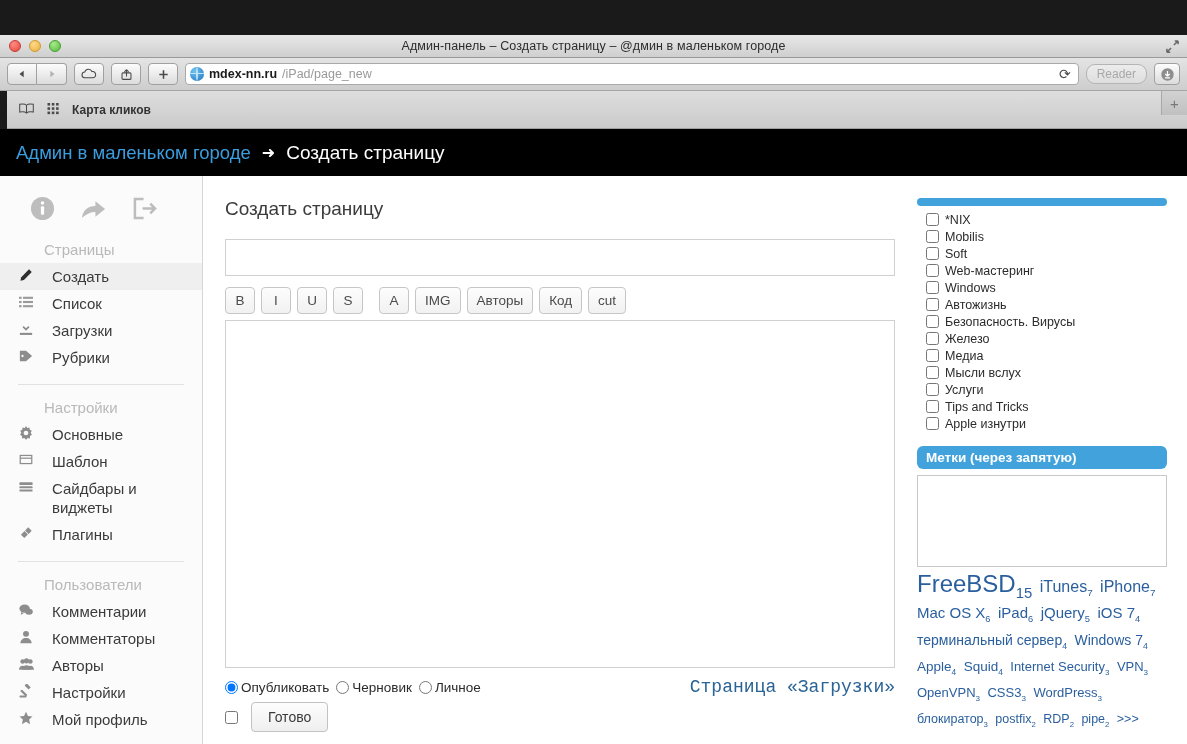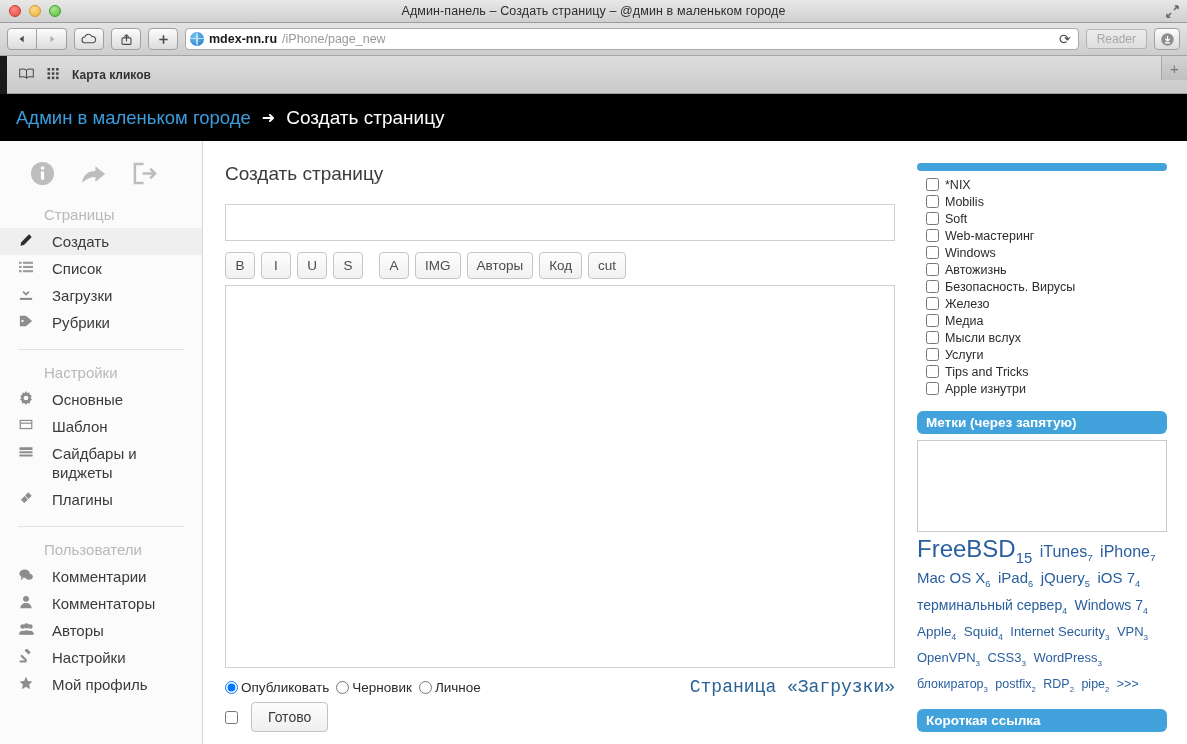--- a/index.html
+++ b/index.html
@@ -20,20 +20,21 @@
   }
 
   
   .titlebar {
     height: 23px;
     background: linear-gradient(to bottom, #e8e8e8 0%, #cfcfcf 100%);
     border-bottom: 1px solid #9a9a9a;
     display: flex; align-items: center;
     position: relative;
     flex: 0 0 auto;
+    margin-top: 35px;
   }
   .traffic { display: flex; gap: 8px; padding-left: 9px; align-items: center; }
   .tl { width: 12px; height: 12px; border-radius: 50%; display: block; }
   .tl-red    { background: radial-gradient(circle at 35% 30%, #ff8a82, #e24b40); border: 1px solid #c8392f; }
   .tl-yellow { background: radial-gradient(circle at 35% 30%, #ffd98a, #e8b13c); border: 1px solid #cf9a2c; }
   .tl-green  { background: radial-gradient(circle at 35% 30%, #a8e98a, #55bb3f); border: 1px solid #43a02e; }
   .wintitle {
     position: absolute; left: 0; right: 0; text-align: center;
     font-size: 12.5px; color: #2d2d2d; letter-spacing: .1px;
     pointer-events: none;
@@ -83,21 +84,21 @@
   }
   .favicon::after {
     content:""; position:absolute; left:6px; top:0; width:2px; height:14px;
     background:#bfe4fa; border-radius:50%;
   }
   .url-dom { color: #1b1b1b; font-weight: bold; }
   .url-path { color: #999; }
   .reload { color:#4a4a4a; font-size:14px; padding-right:3px; }
   .readerbtn {
     height: 20px; padding: 0 10px;
-    border-radius: 3px; border: 1px solid #b4b4b4;
+    border-radius: 9px; border: 1px solid #b4b4b4;
     background: linear-gradient(to bottom,#ececec,#dedede);
     color: #a8a8a8; font-size: 12px;
     display: flex; align-items: center;
   }
   .dlbtn {
     width: 26px; height: 22px; border-radius: 4px;
     border: 1px solid #a0a0a0;
     background: linear-gradient(to bottom,#fcfcfc,#dcdcdc);
     display:flex; align-items:center; justify-content:center;
   }
@@ -287,21 +288,21 @@
     </div>
     <div class="navbtn solo">
       <svg viewBox="0 0 14 14" width="13" height="13" stroke="currentColor" stroke-width="1.7">
           <path d="M7 2.5v9M2.5 7h9"></path>
         </svg>
     </div>
 
     <div class="urlbar">
       <span class="favicon"></span>
       <span class="url-dom">mdex-nn.ru</span>
-        <span class="url-path">/iPhone/page_new</span>
+        <span class="url-path">/iPad/page_new</span>
       <span style="flex:1"></span>
       <span class="reload">⟳</span>
     </div>
 
     <div class="readerbtn">Reader</div>
     <div class="dlbtn">
       <svg viewBox="0 0 16 16" width="15" height="15">
         <circle cx="8" cy="8" r="6.6" fill="#8e8e8e"></circle>
         <path d="M8 4.2v5.2M8 9.9 5.6 7.3M8 9.9l2.4-2.6M5.3 11.5h5.4" stroke="#fff" stroke-width="1.3" fill="none"></path>
       </svg>

